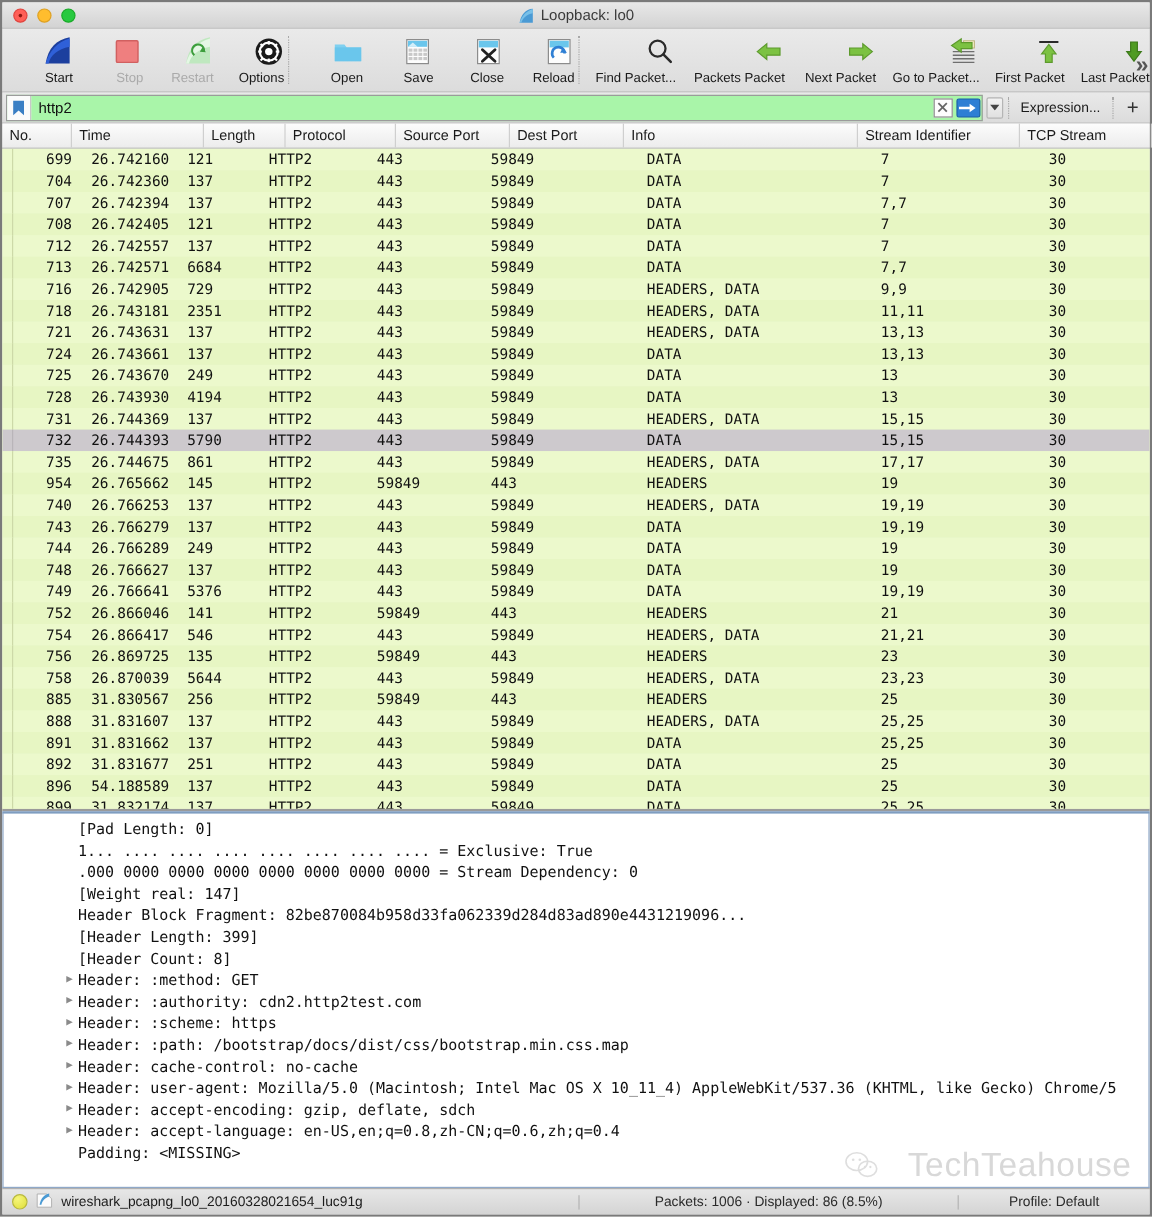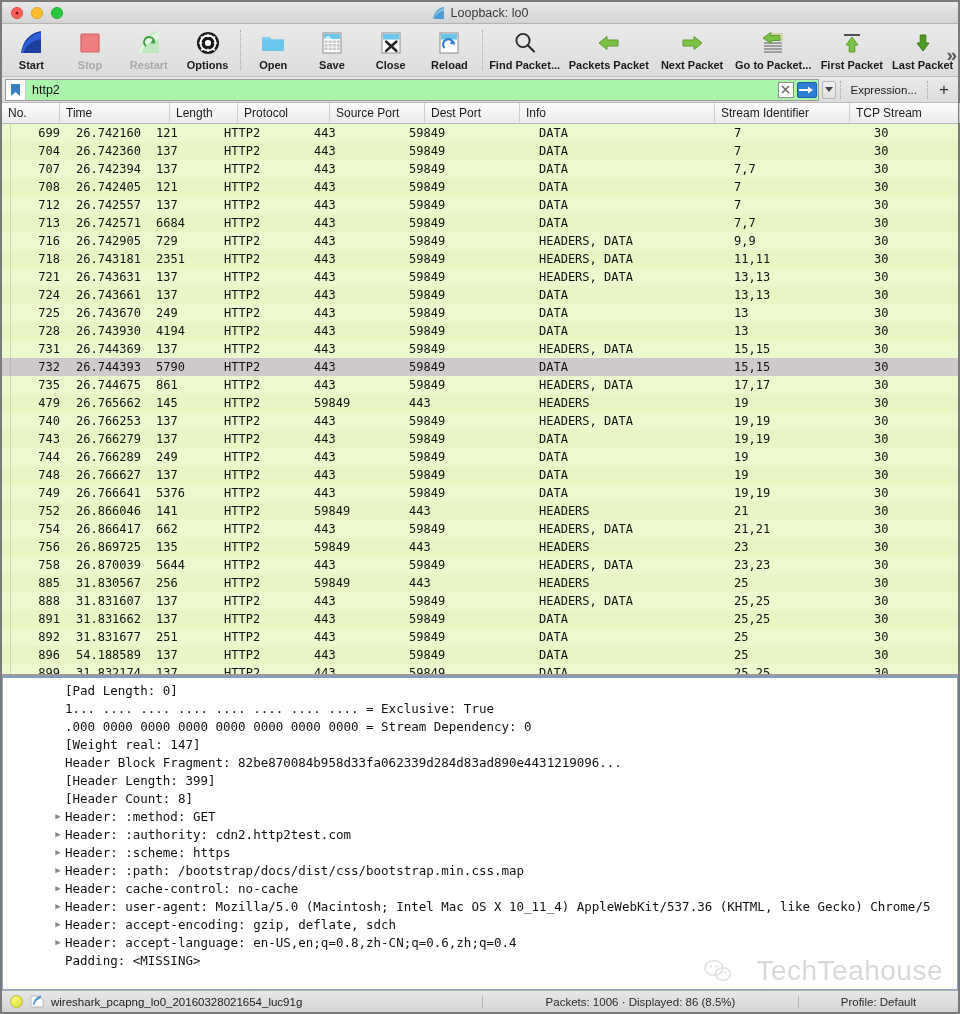--- a/index.html
+++ b/index.html
@@ -55,24 +55,23 @@
     border-bottom: 1px solid #bdbdbd;
     display: flex; align-items: flex-start;
     padding: 2px 0 0 0;
     flex: none;
     position: relative;
   }
   .tb-item {
     width: 68px;
     height: 51px;
     display: flex; flex-direction: column;
-    align-items: center; justify-content: flex-start;
+    align-items: flex-end; justify-content: flex-start;
     padding-top: 3px;
     cursor: default;
-    font-weight: bold;
   }
   .tb-ico { height: 28px; display: flex; align-items: center; justify-content: center; }
   .tb-lbl { font-size: 11px; color: #1a1a1a; margin-top: 2px; white-space: nowrap; }
   .tb-item.disabled .tb-lbl { color: #aaaaaa; }
   .tb-sep {
     width: 1px; height: 40px; margin: 4px 3px 0 3px;
     border-left: 1px dotted #a8a8a8;
     flex: none;
   }
   .tb-chev {
@@ -689,21 +688,21 @@
         <div class="cell c-len">861</div>
         <div class="cell c-proto">HTTP2</div>
         <div class="cell c-sport">443</div>
         <div class="cell c-dport">59849</div>
         <div class="cell c-info">HEADERS, DATA</div>
         <div class="cell c-stream">17,17</div>
         <div class="cell c-tcp">30</div>
       </div>
       <div class="prow alt">
         <div class="leftbar"></div>
-        <div class="cell c-no num">479</div>
+        <div class="cell c-no num">954</div>
         <div class="cell c-time">26.765662</div>
         <div class="cell c-len">145</div>
         <div class="cell c-proto">HTTP2</div>
         <div class="cell c-sport">59849</div>
         <div class="cell c-dport">443</div>
         <div class="cell c-info">HEADERS</div>
         <div class="cell c-stream">19</div>
         <div class="cell c-tcp">30</div>
       </div>
       <div class="prow">
@@ -775,21 +774,21 @@
         <div class="cell c-sport">59849</div>
         <div class="cell c-dport">443</div>
         <div class="cell c-info">HEADERS</div>
         <div class="cell c-stream">21</div>
         <div class="cell c-tcp">30</div>
       </div>
       <div class="prow">
         <div class="leftbar"></div>
         <div class="cell c-no num">754</div>
         <div class="cell c-time">26.866417</div>
-        <div class="cell c-len">662</div>
+        <div class="cell c-len">546</div>
         <div class="cell c-proto">HTTP2</div>
         <div class="cell c-sport">443</div>
         <div class="cell c-dport">59849</div>
         <div class="cell c-info">HEADERS, DATA</div>
         <div class="cell c-stream">21,21</div>
         <div class="cell c-tcp">30</div>
       </div>
       <div class="prow alt">
         <div class="leftbar"></div>
         <div class="cell c-no num">756</div>

